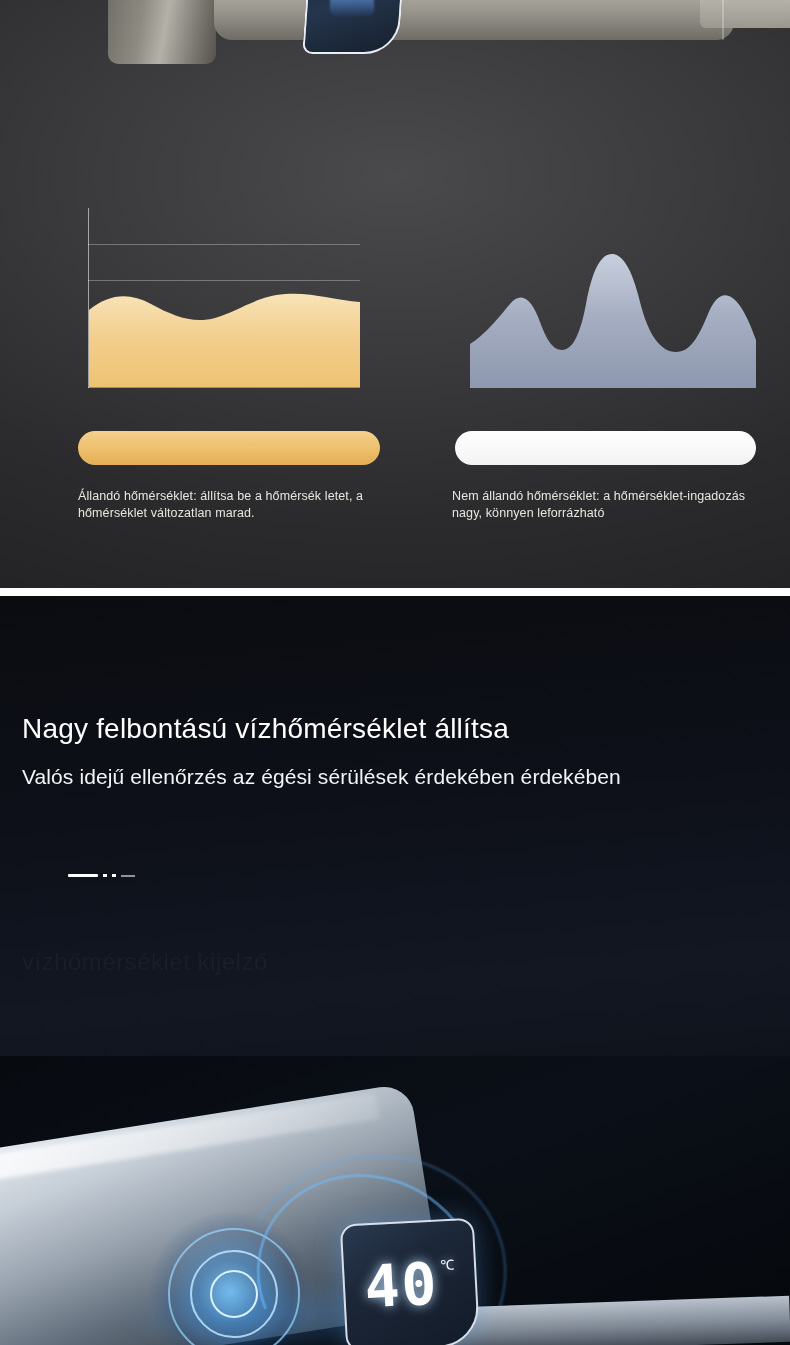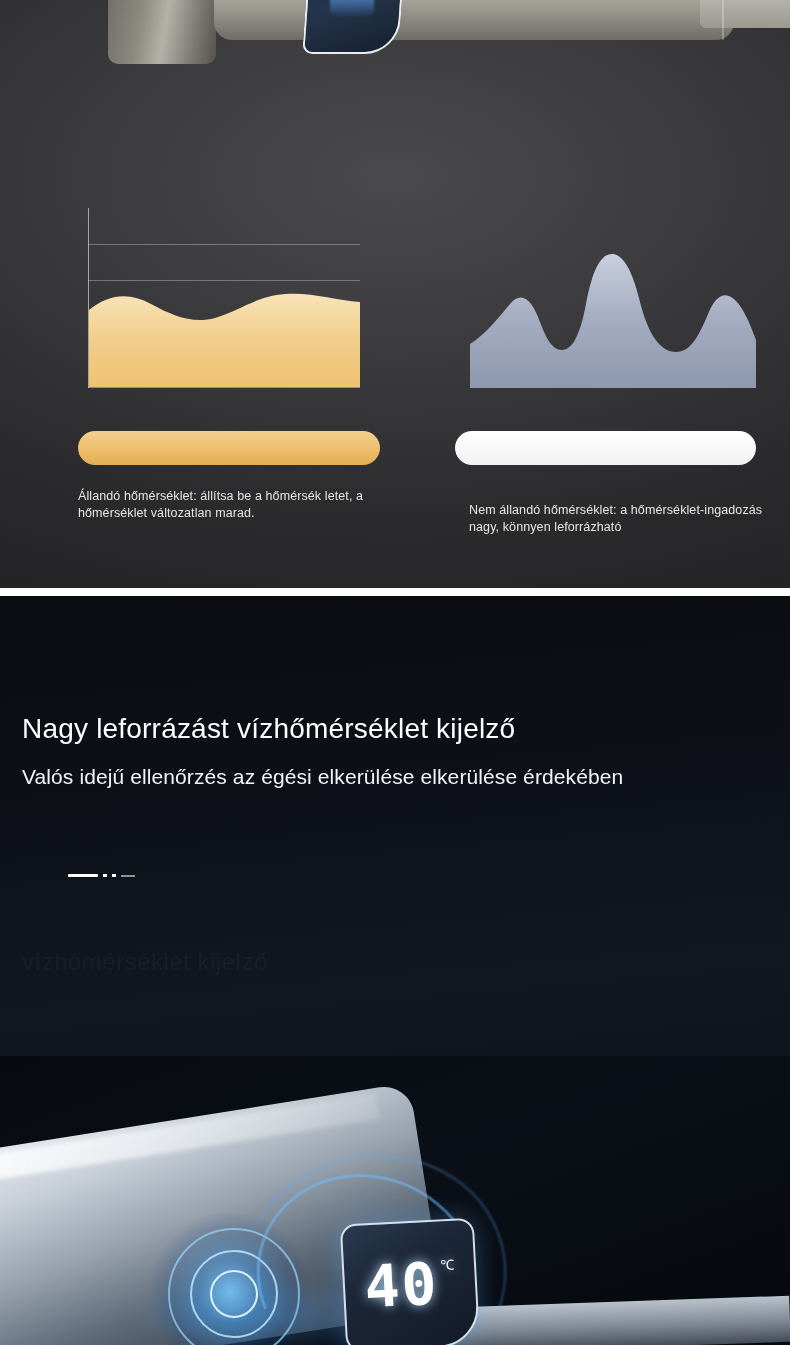--- a/index.html
+++ b/index.html
@@ -159,21 +159,21 @@
   }
 
   .caption {
     position: absolute;
     font-size: 12.5px;
     line-height: 17px;
     color: #e9e6e0;
     letter-spacing: 0.1px;
   }
   .caption-left { left: 78px; top: 488px; width: 320px; }
-  .caption-right { left: 469px; top: 488px; width: 320px; margin-top: 14px; }
+  .caption-right { left: 452px; top: 488px; width: 320px; }
 
   
   .gap-white {
     position: absolute;
     left: 0;
     top: 588px;
     width: 790px;
     height: 8px;
     background: #ffffff;
   }
@@ -442,23 +442,23 @@
     <div class="pill pill-white"></div>
 
     <div class="caption caption-left">Állandó hőmérséklet: állítsa be a hőmérsék letet, a hőmérséklet változatlan marad.</div>
     <div class="caption caption-right">Nem állandó hőmérséklet: a hőmérséklet-ingadozás nagy, könnyen leforrázható</div>
   </section>
 
   <div class="gap-white"></div>
 
   <section class="panel-bottom">
 
-    <h1 class="headline">Nagy leforrázást vízhőmérséklet kijelző</h1>
-
-    <h2 class="subhead">Valós idejű ellenőrzés az égési elkerülése elkerülése érdekében</h2>
+    <h1 class="headline">Nagy felbontású vízhőmérséklet állítsa</h1>
+
+    <h2 class="subhead">Valós idejű ellenőrzés az égési sérülések érdekében érdekében</h2>
 
 
     <div class="dash-row">
       <span class="dash-long"></span>
       <span class="dash-dot"></span>
       <span class="dash-dot"></span>
       <span class="dash-tail"></span>
     </div>
 
     <div class="ghost">vízhőmérséklet kijelző</div>

